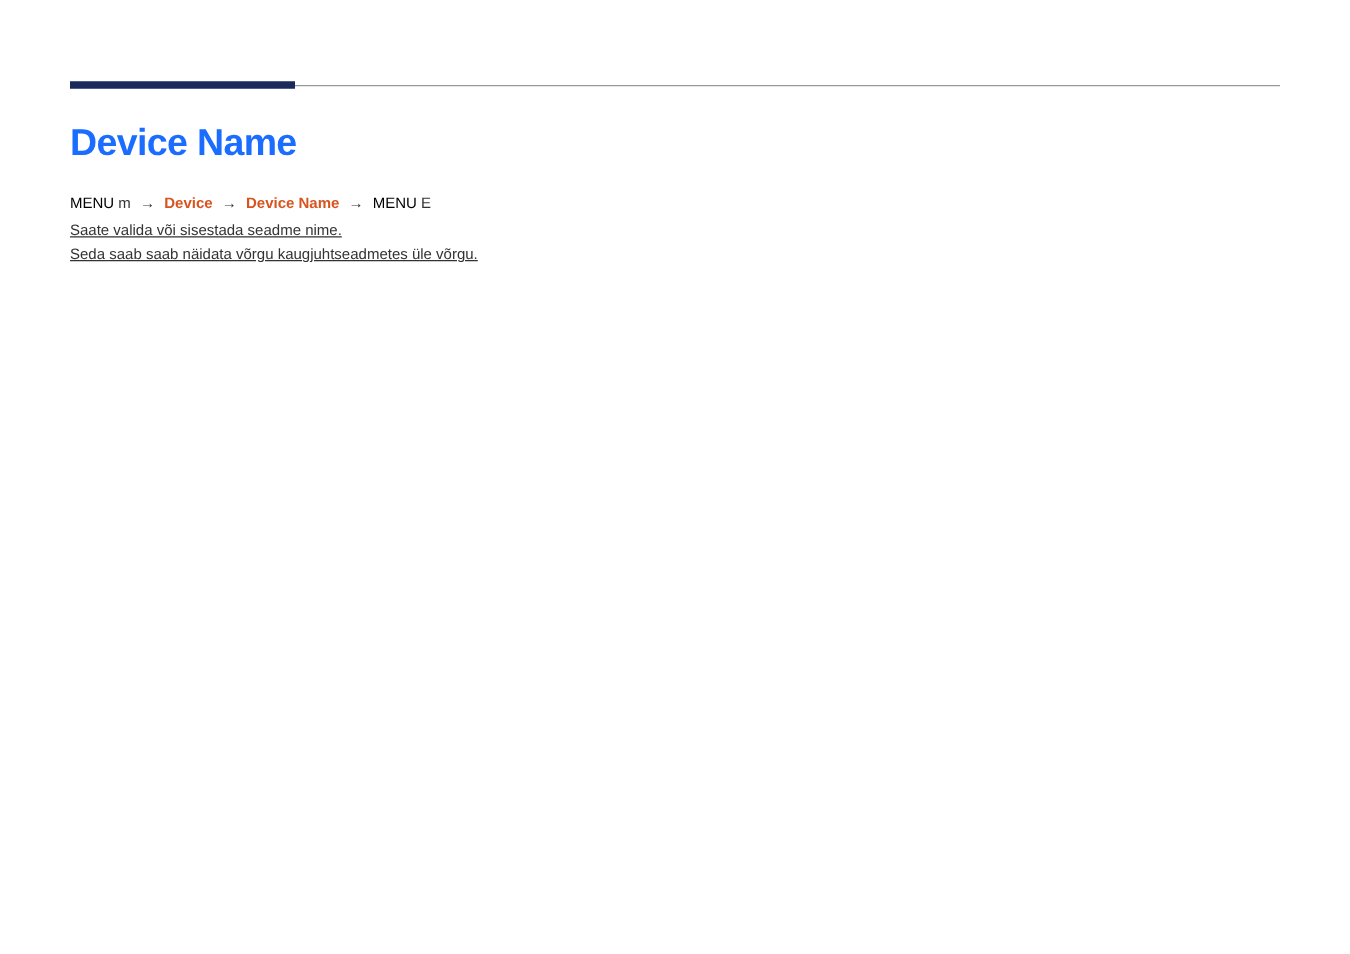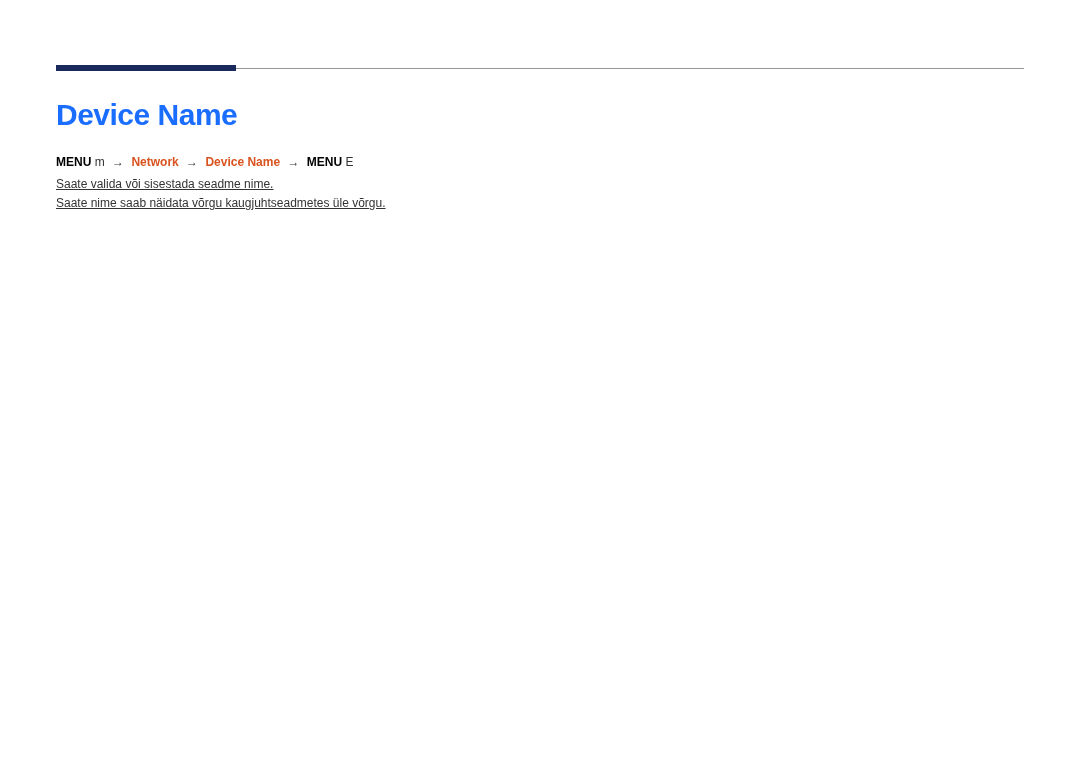--- a/index.html
+++ b/index.html
@@ -40,21 +40,21 @@
       letter-spacing: -0.5px;
     }
     .nav-path {
       position: absolute;
       top: 155px;
       left: 56px;
       font-size: 12px;
       white-space: nowrap;
     }
     .nav-bold {
-      font-weight: bold;
+      font-weight: normal;
       color: #000;
     }
     .nav-light {
       font-weight: normal;
       color: #333;
     }
     .nav-arrow {
       color: #333;
       margin: 0 4px;
     }
@@ -82,22 +82,22 @@
 
 <div class="header-line"></div>
 <div class="accent-bar"></div>
 
 <h1 class="page-title">Device Name</h1>
 
 <div class="nav-path">
   <span class="nav-bold">MENU</span>
   <span class="nav-light">m</span>
   <span class="nav-arrow">→</span>
-  <span class="nav-highlight">Network</span>
+  <span class="nav-highlight">Device</span>
   <span class="nav-arrow">→</span>
   <span class="nav-highlight">Device Name</span>
   <span class="nav-arrow">→</span>
   <span class="nav-bold">MENU</span>
   <span class="nav-light">E</span>
 </div>
 
 <p class="body-text line1">Saate valida või sisestada seadme nime.</p>
-<p class="body-text line2">Saate nime saab näidata võrgu kaugjuhtseadmetes üle võrgu.</p>
+<p class="body-text line2">Seda saab saab näidata võrgu kaugjuhtseadmetes üle võrgu.</p>
 
 </body></html>

